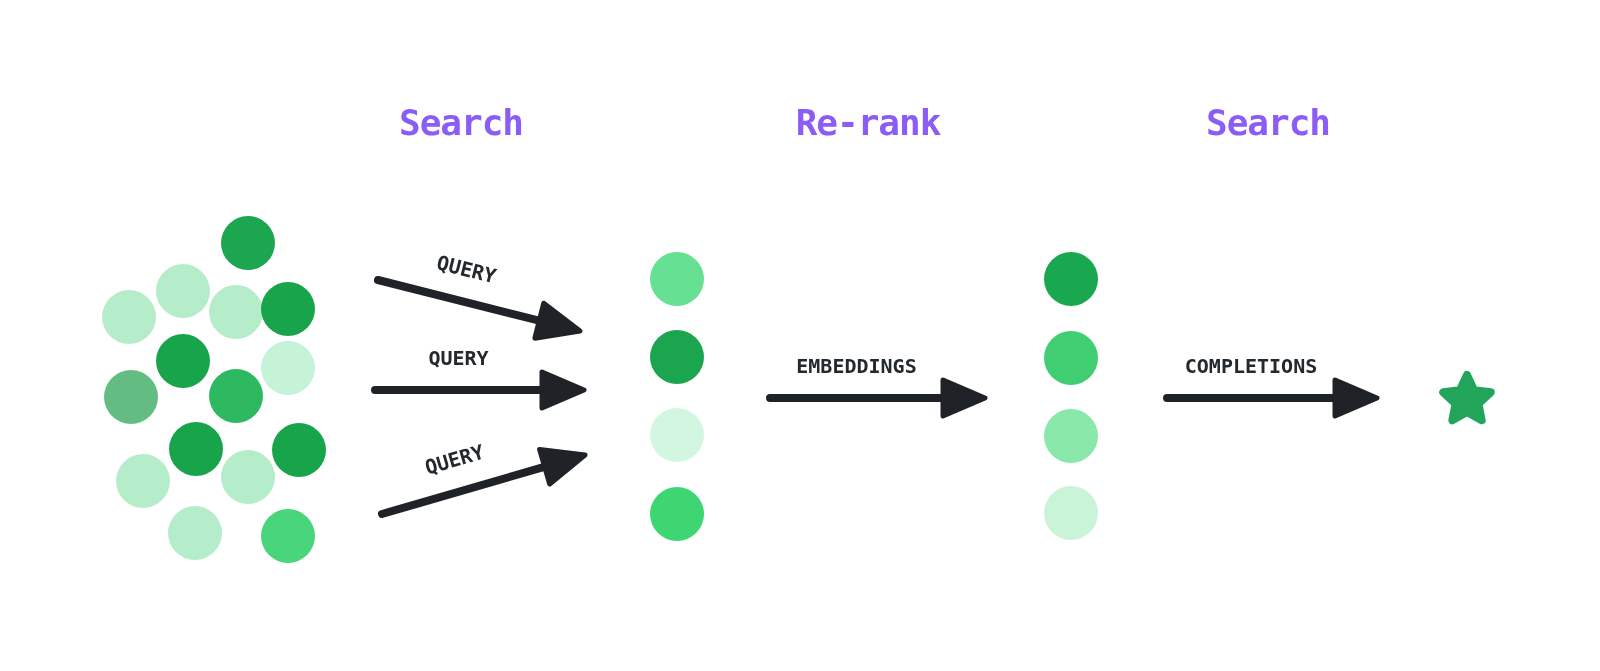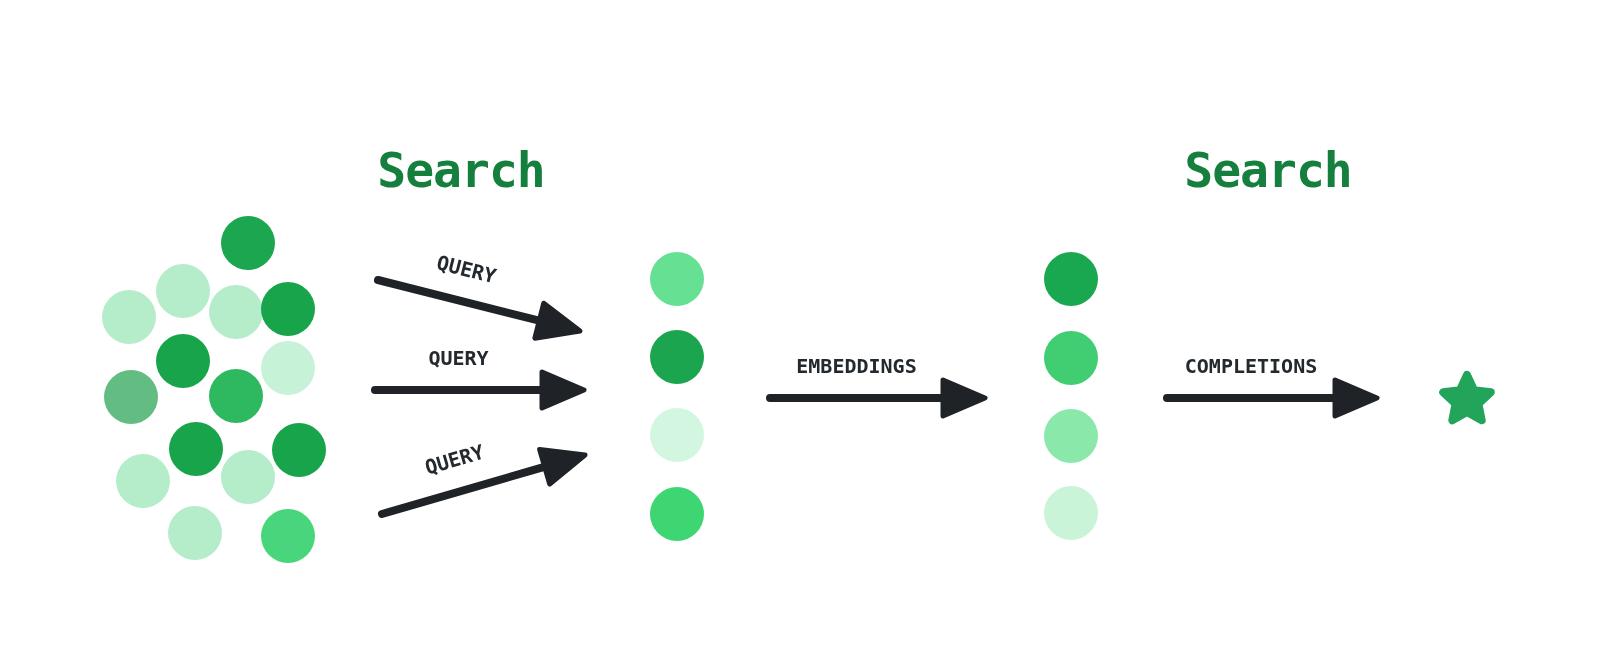--- a/index.html
+++ b/index.html
@@ -8,25 +8,24 @@
     width:1600px;height:671px;
     background:#ffffff;
     overflow:hidden;
     font-family:"DejaVu Sans Mono","Liberation Mono",monospace;
   }
   .stage-title{
     position:absolute;
     transform:translate(-50%,-50%);
     font-family:"DejaVu Sans Mono","Liberation Mono",monospace;
     font-weight:bold;
-    font-size:48px;
+    font-size:36px;
     letter-spacing:-1px;
-    color:#15803d;
+    color:#8b5cf6;
     white-space:nowrap;
-    margin-top:48px;
   }
   svg{position:absolute;left:0;top:0;}
   .arrow-label{
     font-family:"DejaVu Sans Mono","Liberation Mono",monospace;
     font-weight:bold;
     font-size:20px;
     fill:#24292e;
   }
 </style>
 </head>
@@ -84,14 +83,15 @@
         <text x="856.5" y="373" text-anchor="middle" class="arrow-label" transform="rotate(0 856.5 373)">EMBEDDINGS</text>
       </g>
       <g>
         <line x1="1167" y1="398" x2="1340" y2="398" stroke="#1f2328" stroke-width="8" stroke-linecap="round"></line>
         <polygon points="1377,398 1335,416 1335,380" fill="#1f2328" stroke="#1f2328" stroke-width="5" stroke-linejoin="round"></polygon>
         <text x="1251" y="373" text-anchor="middle" class="arrow-label" transform="rotate(0 1251 373)">COMPLETIONS</text>
       </g>
       <polygon points="1467,375 1474.0534230275098,390.2917960675006 1490.776412907379,392.2745751406263 1478.4126781955417,403.7082039324994 1481.6946313073117,420.2254248593737 1467,412 1452.3053686926883,420.2254248593737 1455.5873218044583,403.7082039324994 1443.223587092621,392.2745751406263 1459.9465769724902,390.2917960675006" fill="#22a55a" stroke="#22a55a" stroke-width="8" stroke-linejoin="round"></polygon>
     </svg>
   <div class="stage-title" style="left: 461px; top: 122px;">Search</div>
+  <div class="stage-title" style="left: 868px; top: 122px;">Re-rank</div>
   <div class="stage-title" style="left: 1268px; top: 122px;">Search</div>
 </div>
 
 </body></html>

